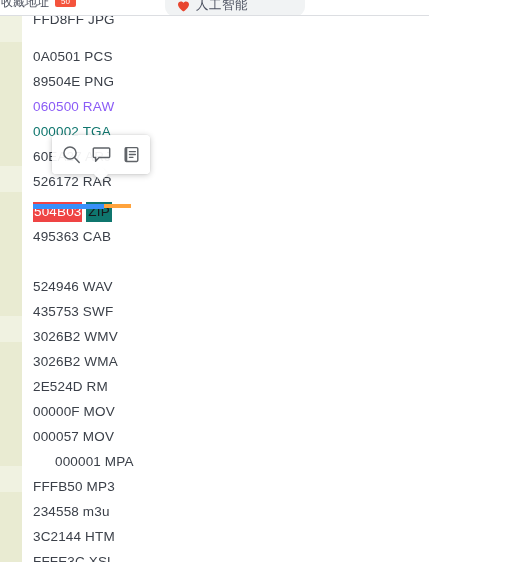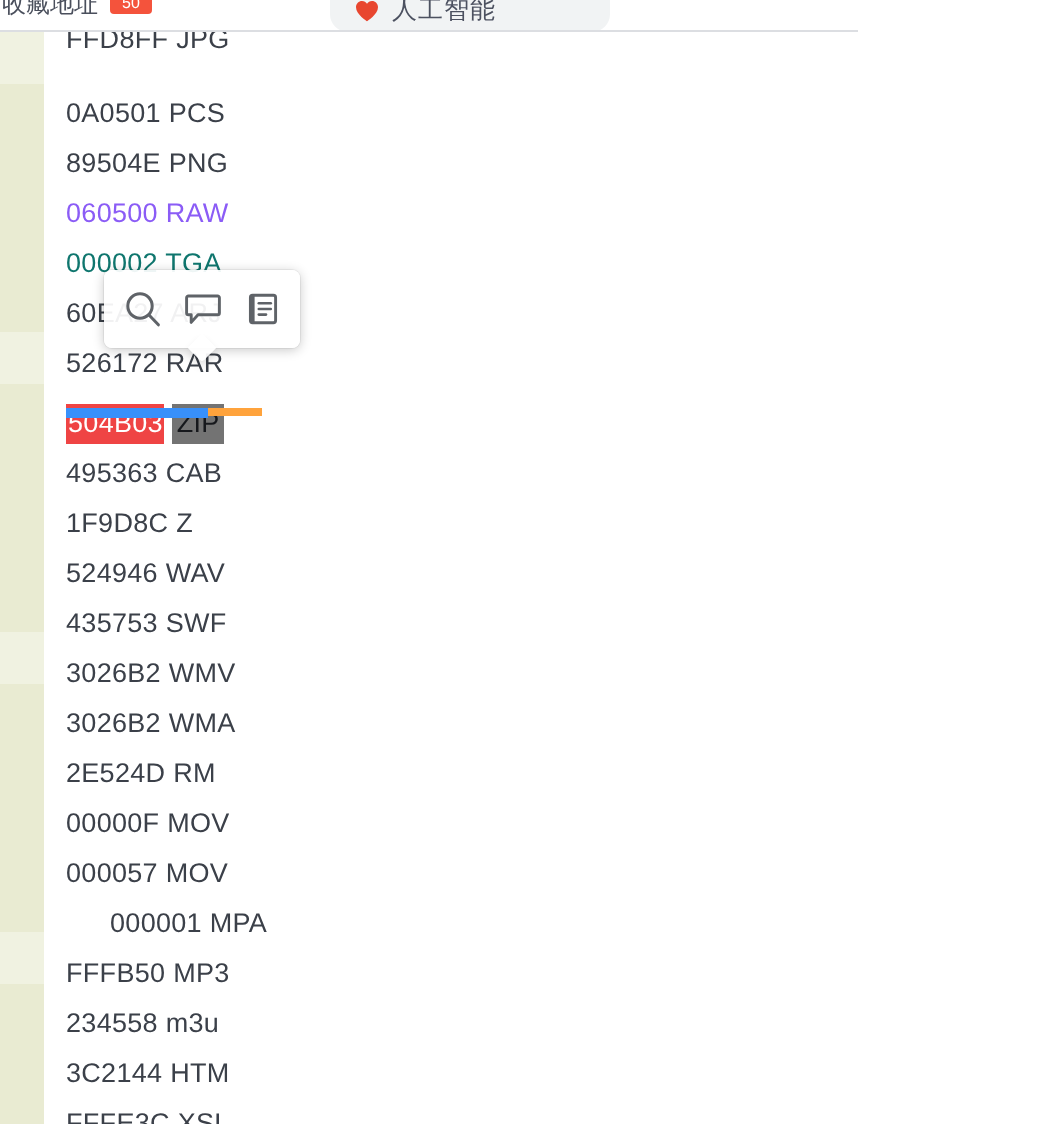--- a/index.html
+++ b/index.html
@@ -187,23 +187,22 @@
   </div>
 
   <div class="list" id="list-container">
       <div class="row" style="top: -9px; color: rgb(59, 64, 73);"><span class="code">FFD8FF</span> <span class="ext">JPG</span></div>
       <div class="row" style="top: 28px; color: rgb(59, 64, 73);"><span class="code">0A0501</span> <span class="ext">PCS</span></div>
       <div class="row" style="top: 53px; color: rgb(59, 64, 73);"><span class="code">89504E</span> <span class="ext">PNG</span></div>
       <div class="row" style="top: 78px; color: #8b5cf6;"><span class="code">060500</span> <span class="ext">RAW</span></div>
       <div class="row" style="top: 103px; color: #0f766e;"><span class="code">000002</span> <span class="ext">TGA</span></div>
       <div class="row" style="top: 128px; color: rgb(59, 64, 73); z-index: 1;"><span class="code">60EA27</span> <span class="ext">ARJ</span></div>
       <div class="row" style="top: 153px; color: rgb(59, 64, 73); z-index: 1;"><span class="code">526172</span> <span class="ext">RAR</span></div>
-      <div class="row selected" style="top: 183px; color: rgb(59, 64, 73);"><span class="code" style="background: #ef4444; color: rgb(255, 255, 255);">504B03</span> <span class="ext" style="background: #737373; color: rgb(22, 24, 28);">ZIP</span></div>
+      <div class="row selected" style="top: 183px; color: rgb(59, 64, 73);"><span class="code" style="background: #ef4444; color: rgb(255, 255, 255);">504B03</span> <span class="ext" style="background: #0f766e; color: rgb(22, 24, 28);">ZIP</span></div>
       <div class="row" style="top: 208px; color: rgb(59, 64, 73);"><span class="code">495363</span> <span class="ext">CAB</span></div>
-      <div class="row" style="top: 233px; color: rgb(59, 64, 73);"><span class="code">1F9D8C</span> <span class="ext">Z</span></div>
       <div class="row" style="top: 258px; color: rgb(59, 64, 73);"><span class="code">524946</span> <span class="ext">WAV</span></div>
       <div class="row" style="top: 283px; color: rgb(59, 64, 73);"><span class="code">435753</span> <span class="ext">SWF</span></div>
       <div class="row" style="top: 308px; color: rgb(59, 64, 73);"><span class="code">3026B2</span> <span class="ext">WMV</span></div>
       <div class="row" style="top: 333px; color: rgb(59, 64, 73);"><span class="code">3026B2</span> <span class="ext">WMA</span></div>
       <div class="row" style="top: 358px; color: rgb(59, 64, 73);"><span class="code">2E524D</span> <span class="ext">RM</span></div>
       <div class="row" style="top: 383px; color: rgb(59, 64, 73);"><span class="code">00000F</span> <span class="ext">MOV</span></div>
       <div class="row" style="top: 408px; color: rgb(59, 64, 73);"><span class="code">000057</span> <span class="ext">MOV</span></div>
       <div class="row" style="top: 433px; color: rgb(59, 64, 73); margin-left: 22px;"><span class="code">000001</span> <span class="ext">MPA</span></div>
       <div class="row" style="top: 458px; color: rgb(59, 64, 73);"><span class="code">FFFB50</span> <span class="ext">MP3</span></div>
       <div class="row" style="top: 483px; color: rgb(59, 64, 73);"><span class="code">234558</span> <span class="ext">m3u</span></div>

